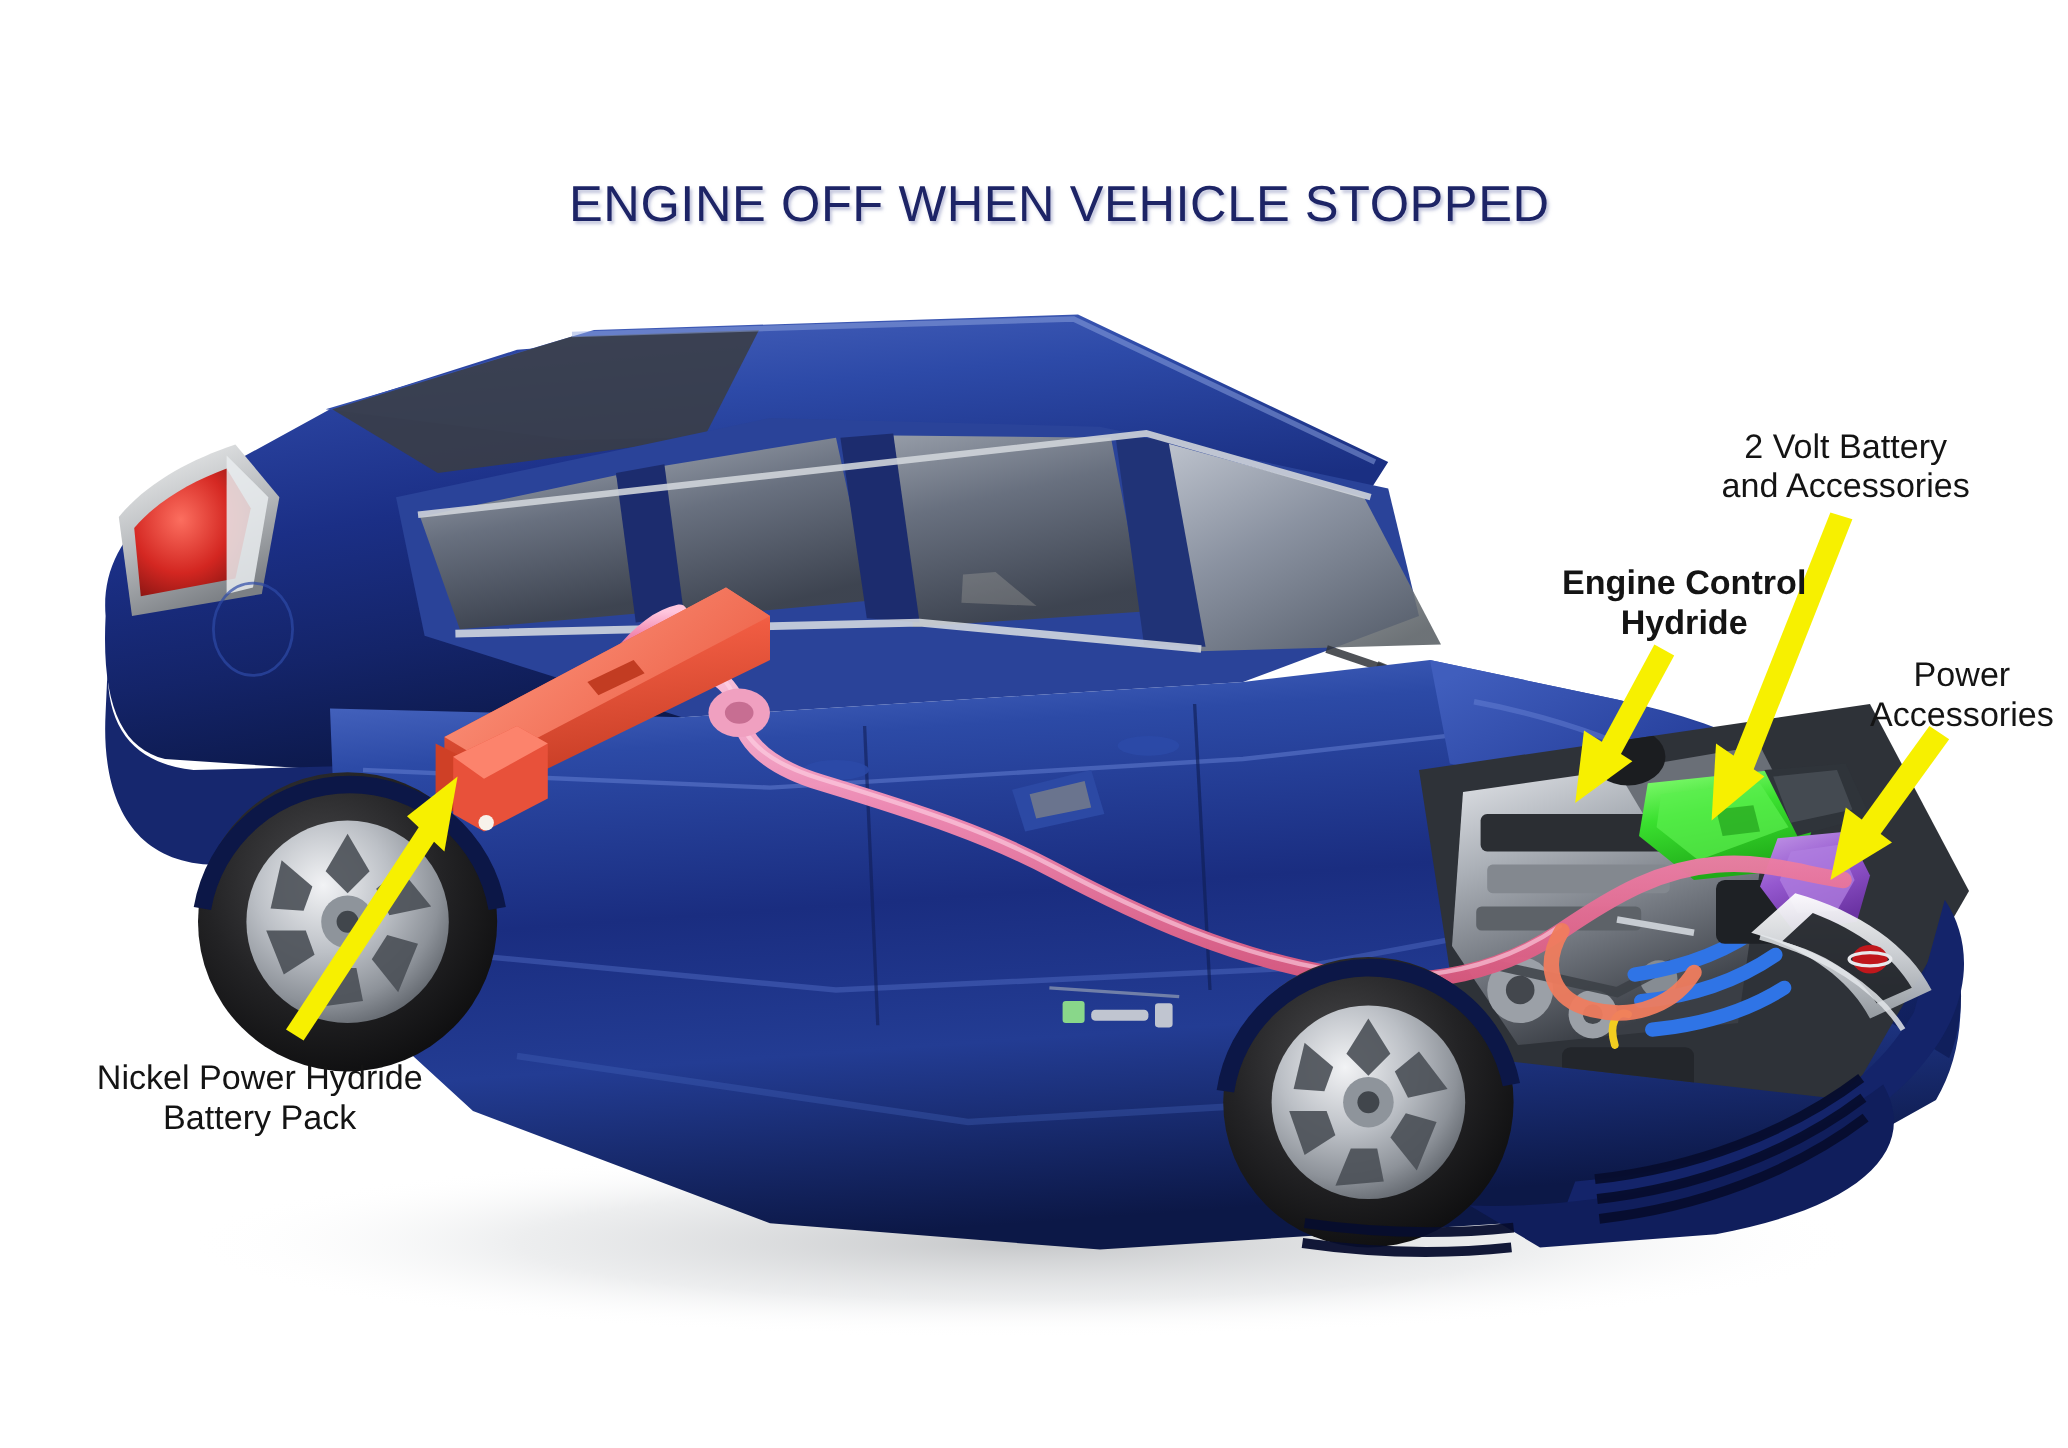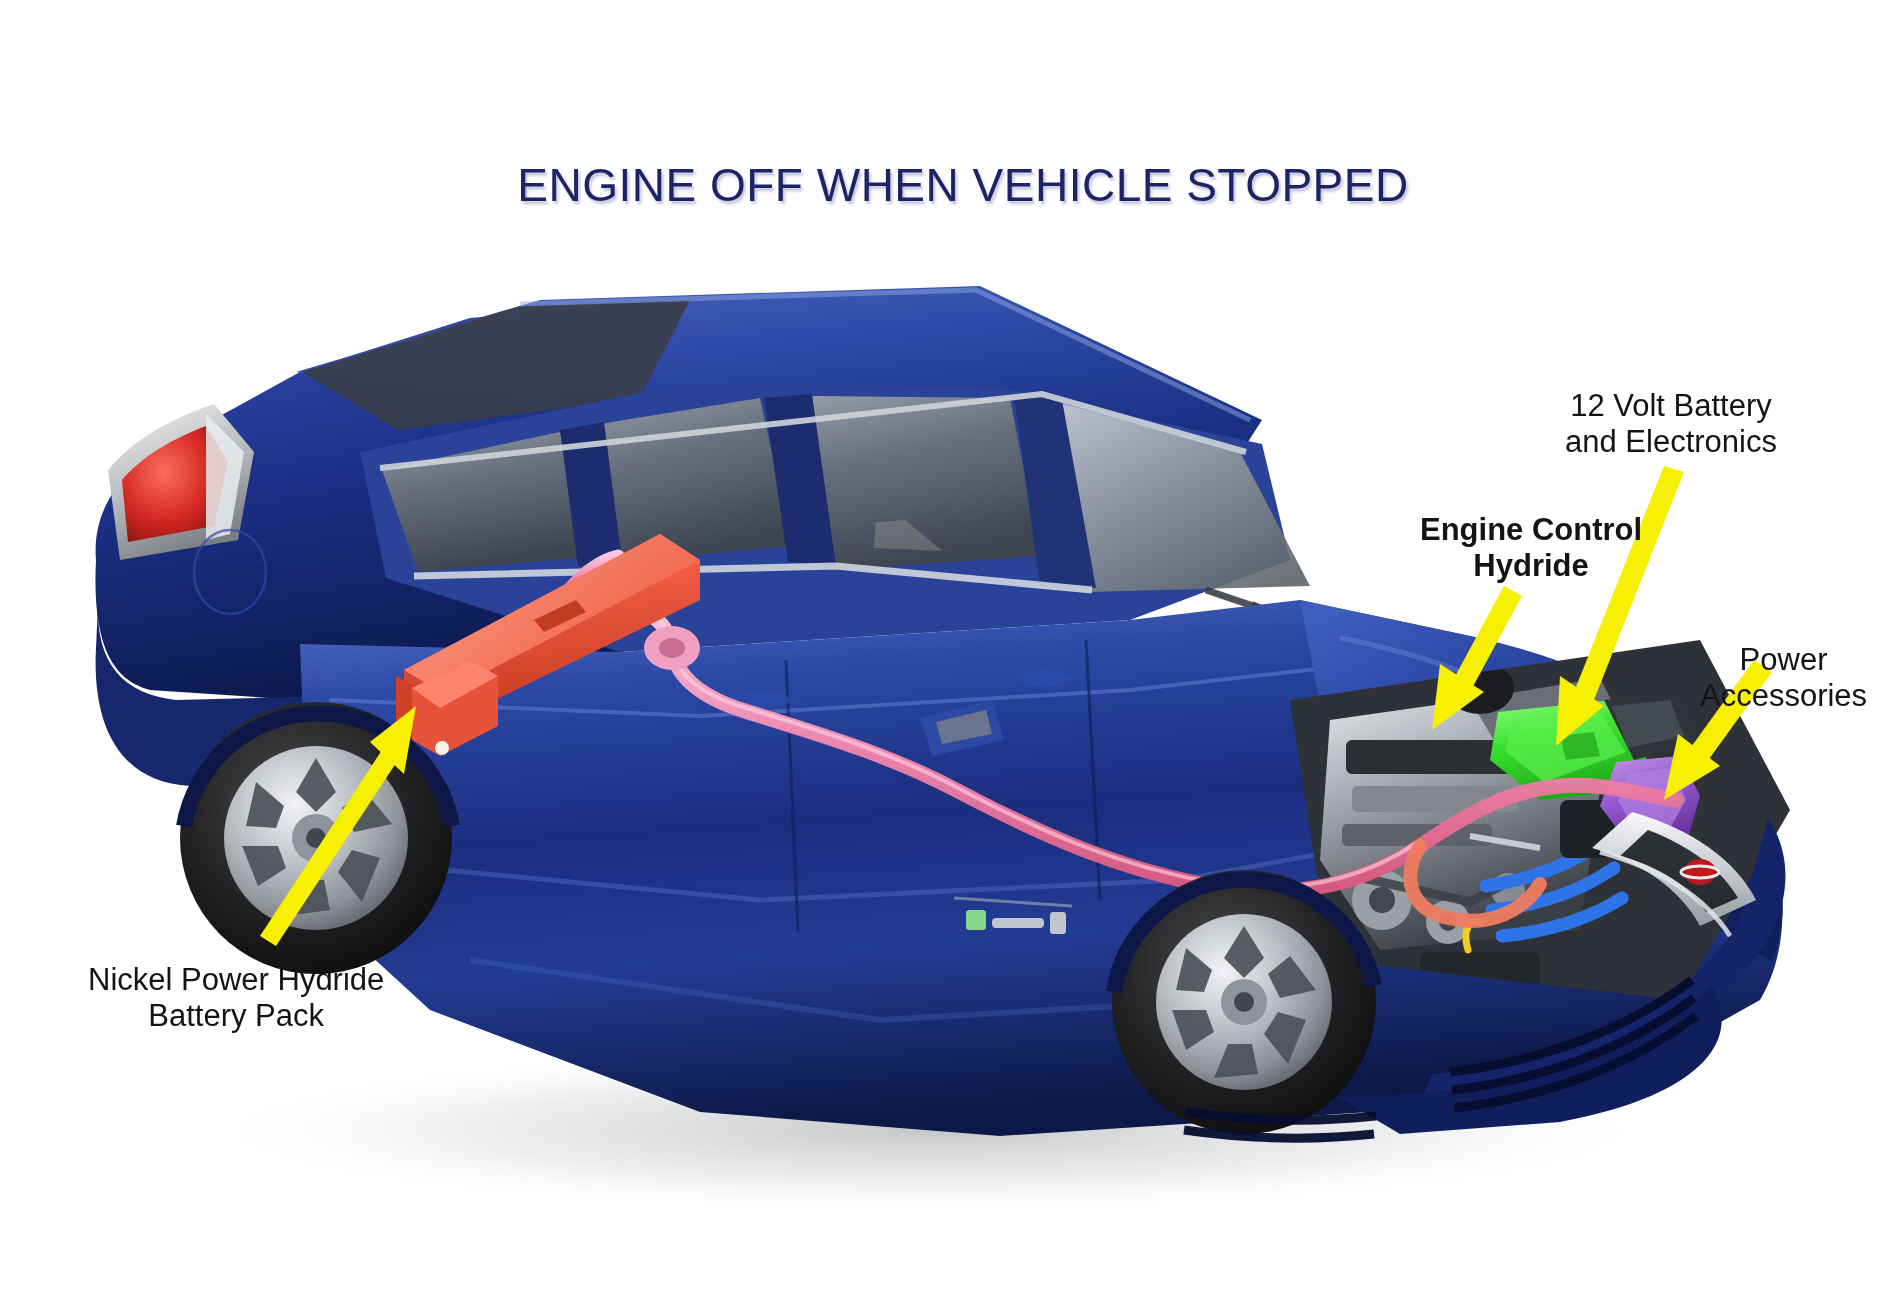--- a/index.html
+++ b/index.html
@@ -37,21 +37,21 @@
     position: absolute;
     font-family: "Liberation Sans", sans-serif;
     font-size: 31px;
     line-height: 1.17;
     color: #141414;
     text-align: center;
     white-space: nowrap;
   }
   #label-battery12 { left: 1565px; top: 388px; }
   #label-ecm       { left: 1420px; top: 512px; font-weight: bold; }
-  #label-power     { left: 1700px; top: 596px; margin-top: 46px; }
+  #label-power     { left: 1700px; top: 596px; }
   #label-nimh      { left: 88px;  top: 962px; text-align: center; }
 
   
   #art { position: absolute; left: 0; top: 0; width: 1880px; height: 1316px; }
 </style>
 </head>
 <body>
 
 <div id="stage">
 
@@ -400,22 +400,22 @@
       </g>
 
       <g>
         <path d="M1772,672 L1704,766 L1686,754 L1754,660 Z"></path>
         <path d="M1664,800 L1678,734 L1720,766 Z"></path>
       </g>
     </g>
   </svg>
 
   <div class="callout" id="label-battery12">
-    <div>12 Volt Battery</div>
-    <div>and Electronics</div>
+    <div>2 Volt Battery</div>
+    <div>and Accessories</div>
   </div>
 
   <div class="callout" id="label-ecm">
     <div>Engine Control</div>
     <div>Hydride</div>
   </div>
 
   <div class="callout" id="label-power">
     <div>Power</div>
     <div>Accessories</div>

